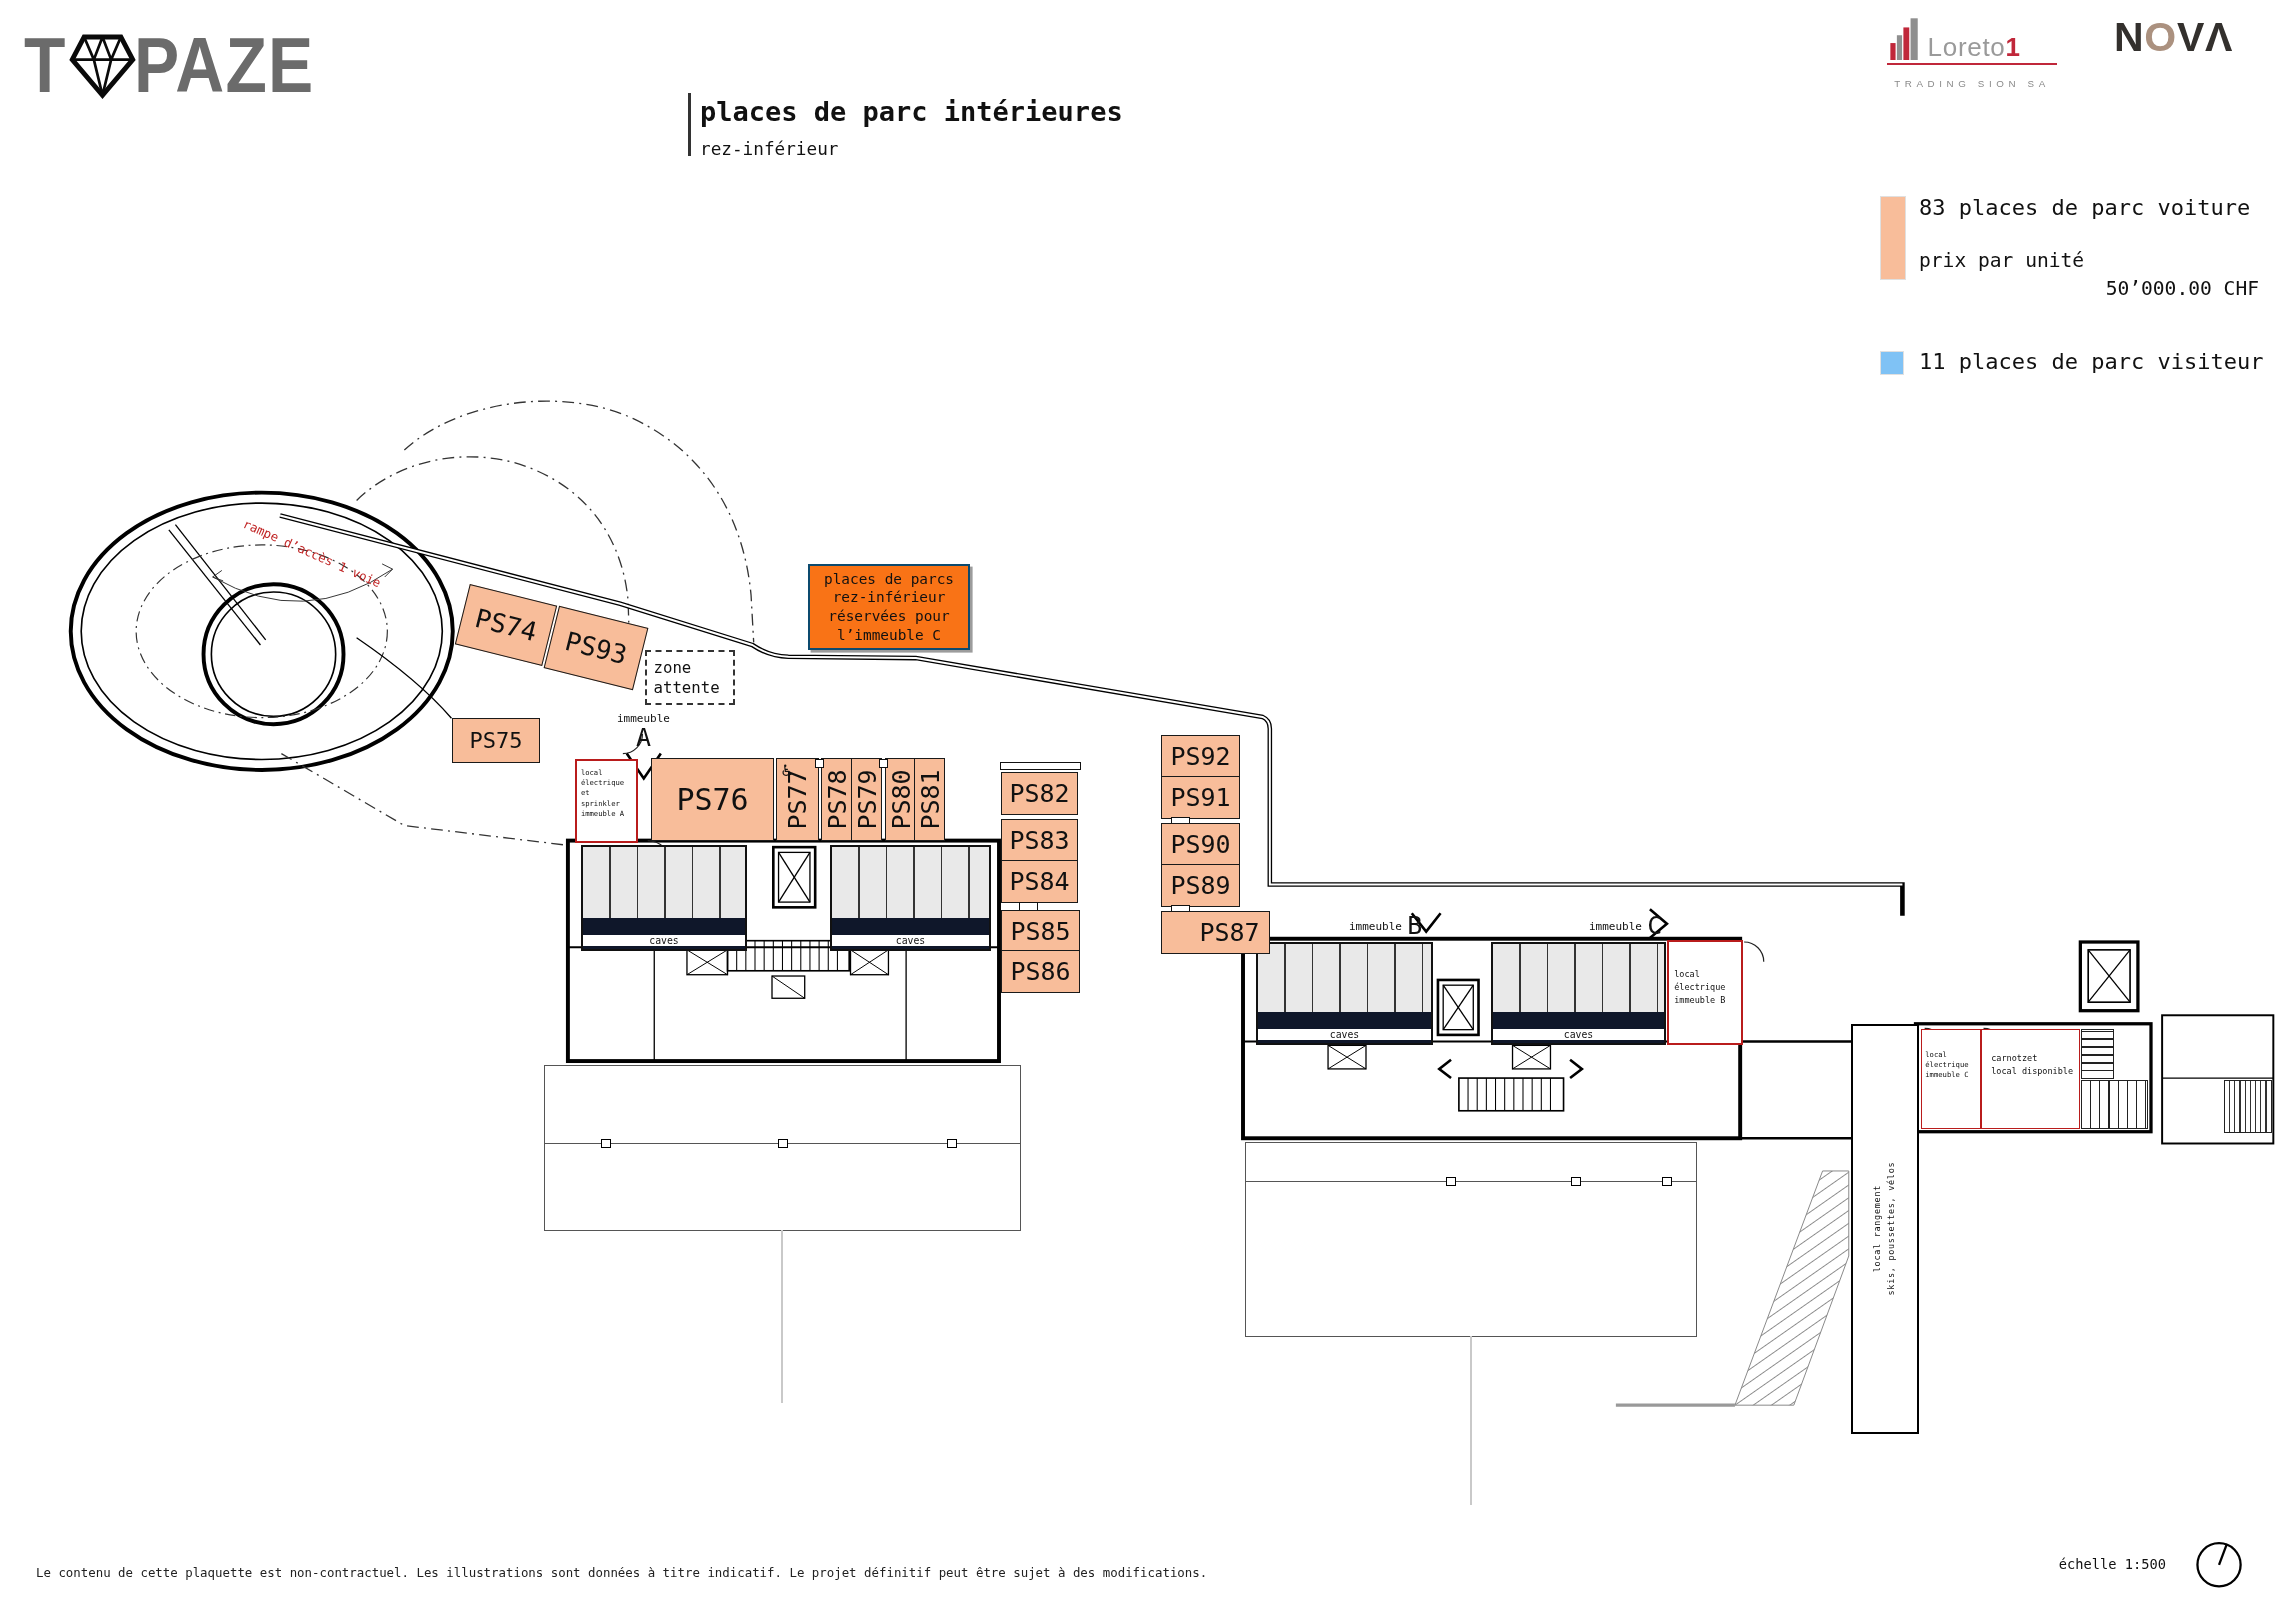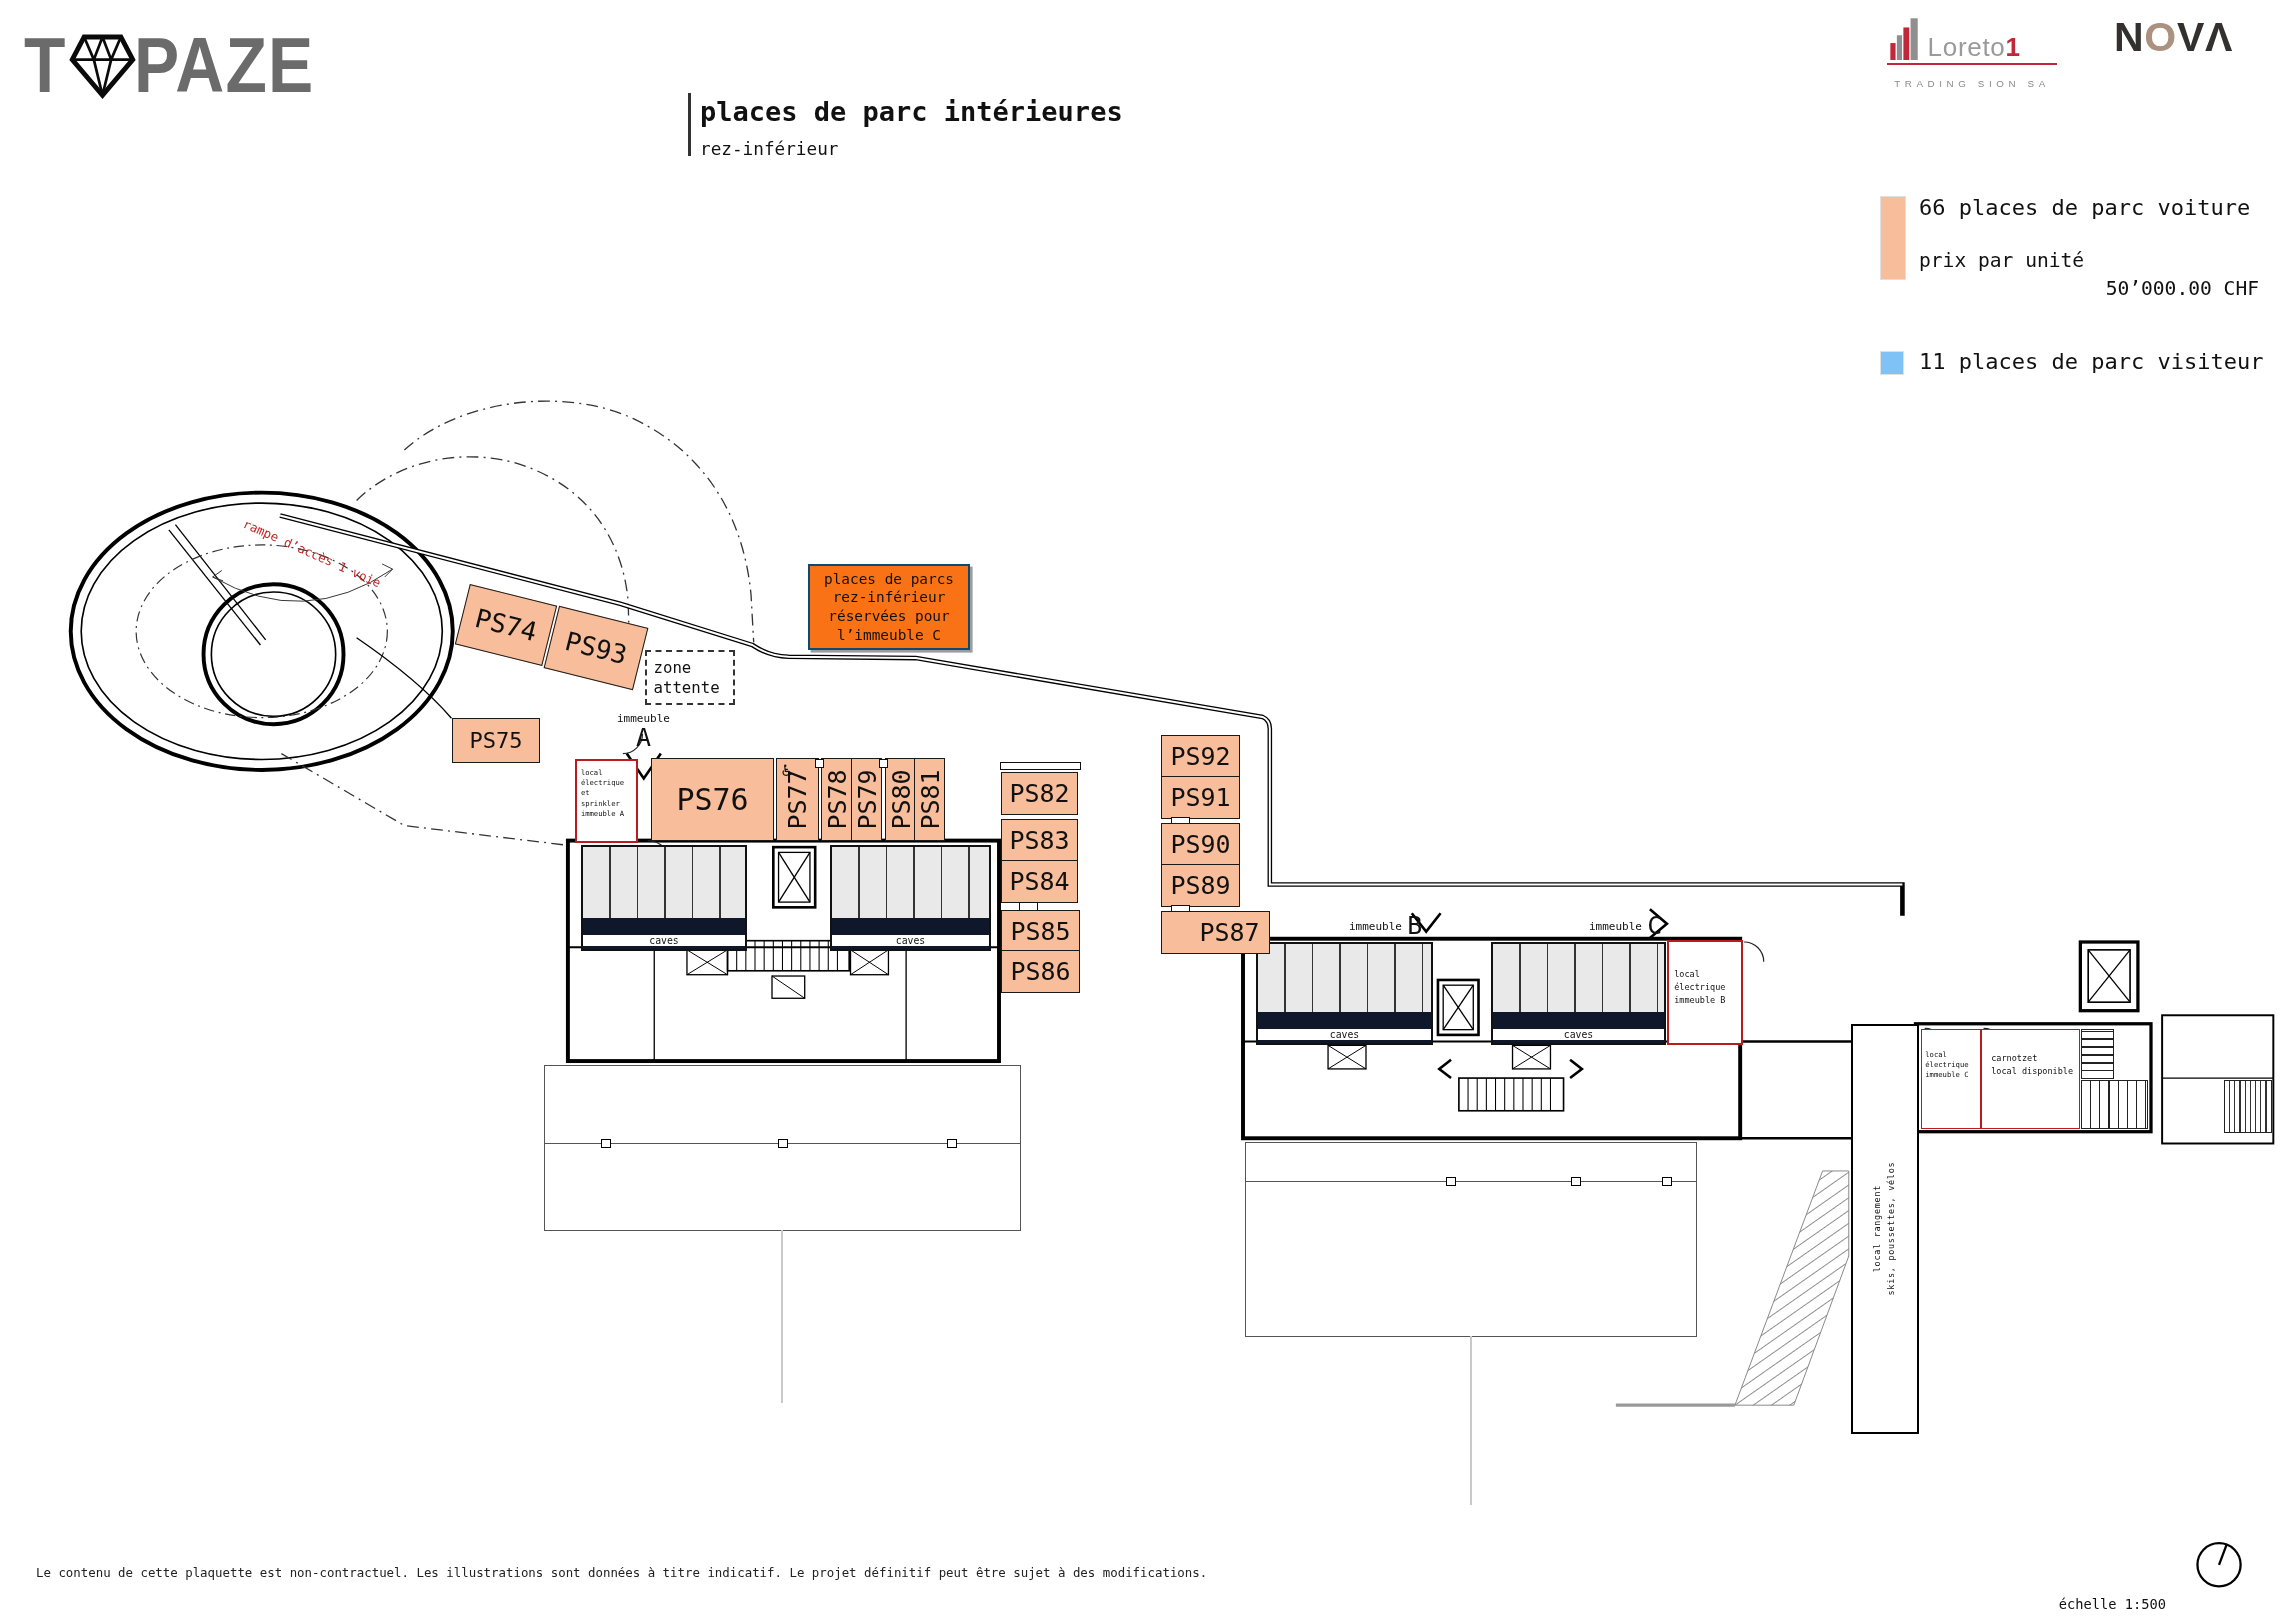--- a/index.html
+++ b/index.html
@@ -69,21 +69,21 @@
          display:flex;align-items:center;justify-content:center;font-size:25px;color:#111;}
   .stall.big{font-size:30px;}
   .stall.rot{transform:rotate(14deg);font-size:26px;}
   .stall.v span.lab{transform:rotate(-90deg);white-space:nowrap;}
   .hcp{position:absolute;left:3.3px;top:2px;font-size:15.7px;transform:none;
        font-family:"DejaVu Sans",sans-serif;}
   .post{position:absolute;background:#fff;border:1.3px solid #111;}
 
   
   .disclaimer{left:36px;top:1565px;font-size:12.4px;color:#222;}
-  .scale{left:2042px;top:1556px;width:124px;text-align:right;font-size:13.7px;margin-top:40px;}
+  .scale{left:2042px;top:1556px;width:124px;text-align:right;font-size:13.7px;}
 </style>
 </head>
 <body>
 
 <div class="page">
 
   <svg class="lines" viewBox="0 0 3508 2481">
     <defs>
       <pattern id="hatch" width="16" height="16" patternUnits="userSpaceOnUse" patternTransform="rotate(55)">
         <line x1="0" y1="0" x2="0" y2="16" stroke="#555" stroke-width="2"></line>
@@ -245,21 +245,21 @@
     </div>
     <div class="loreto-rule"></div>
     <div class="loreto-tag">TRADING SION SA</div>
   </div>
 
   <div class="abs nova">
     <span>N</span><span class="o">O</span><span>VΛ</span>
   </div>
 
   <div class="abs sw leg-car-sw"></div>
-  <div class="abs leg-car-label">66 places de parc voiture</div>
+  <div class="abs leg-car-label">83 places de parc voiture</div>
   <div class="abs leg-price-label">prix par unité</div>
   <div class="abs leg-price-value">50’000.00 CHF</div>
   <div class="abs sw leg-vis-sw"></div>
   <div class="abs leg-vis-label">11 places de parc visiteur</div>
 
   <div class="abs ramplabel">rampe d’accès 1 voie</div>
   <div class="abs notebox pre">places de parcs
 rez-inférieur
 réservées pour
 l’immeuble C</div>

